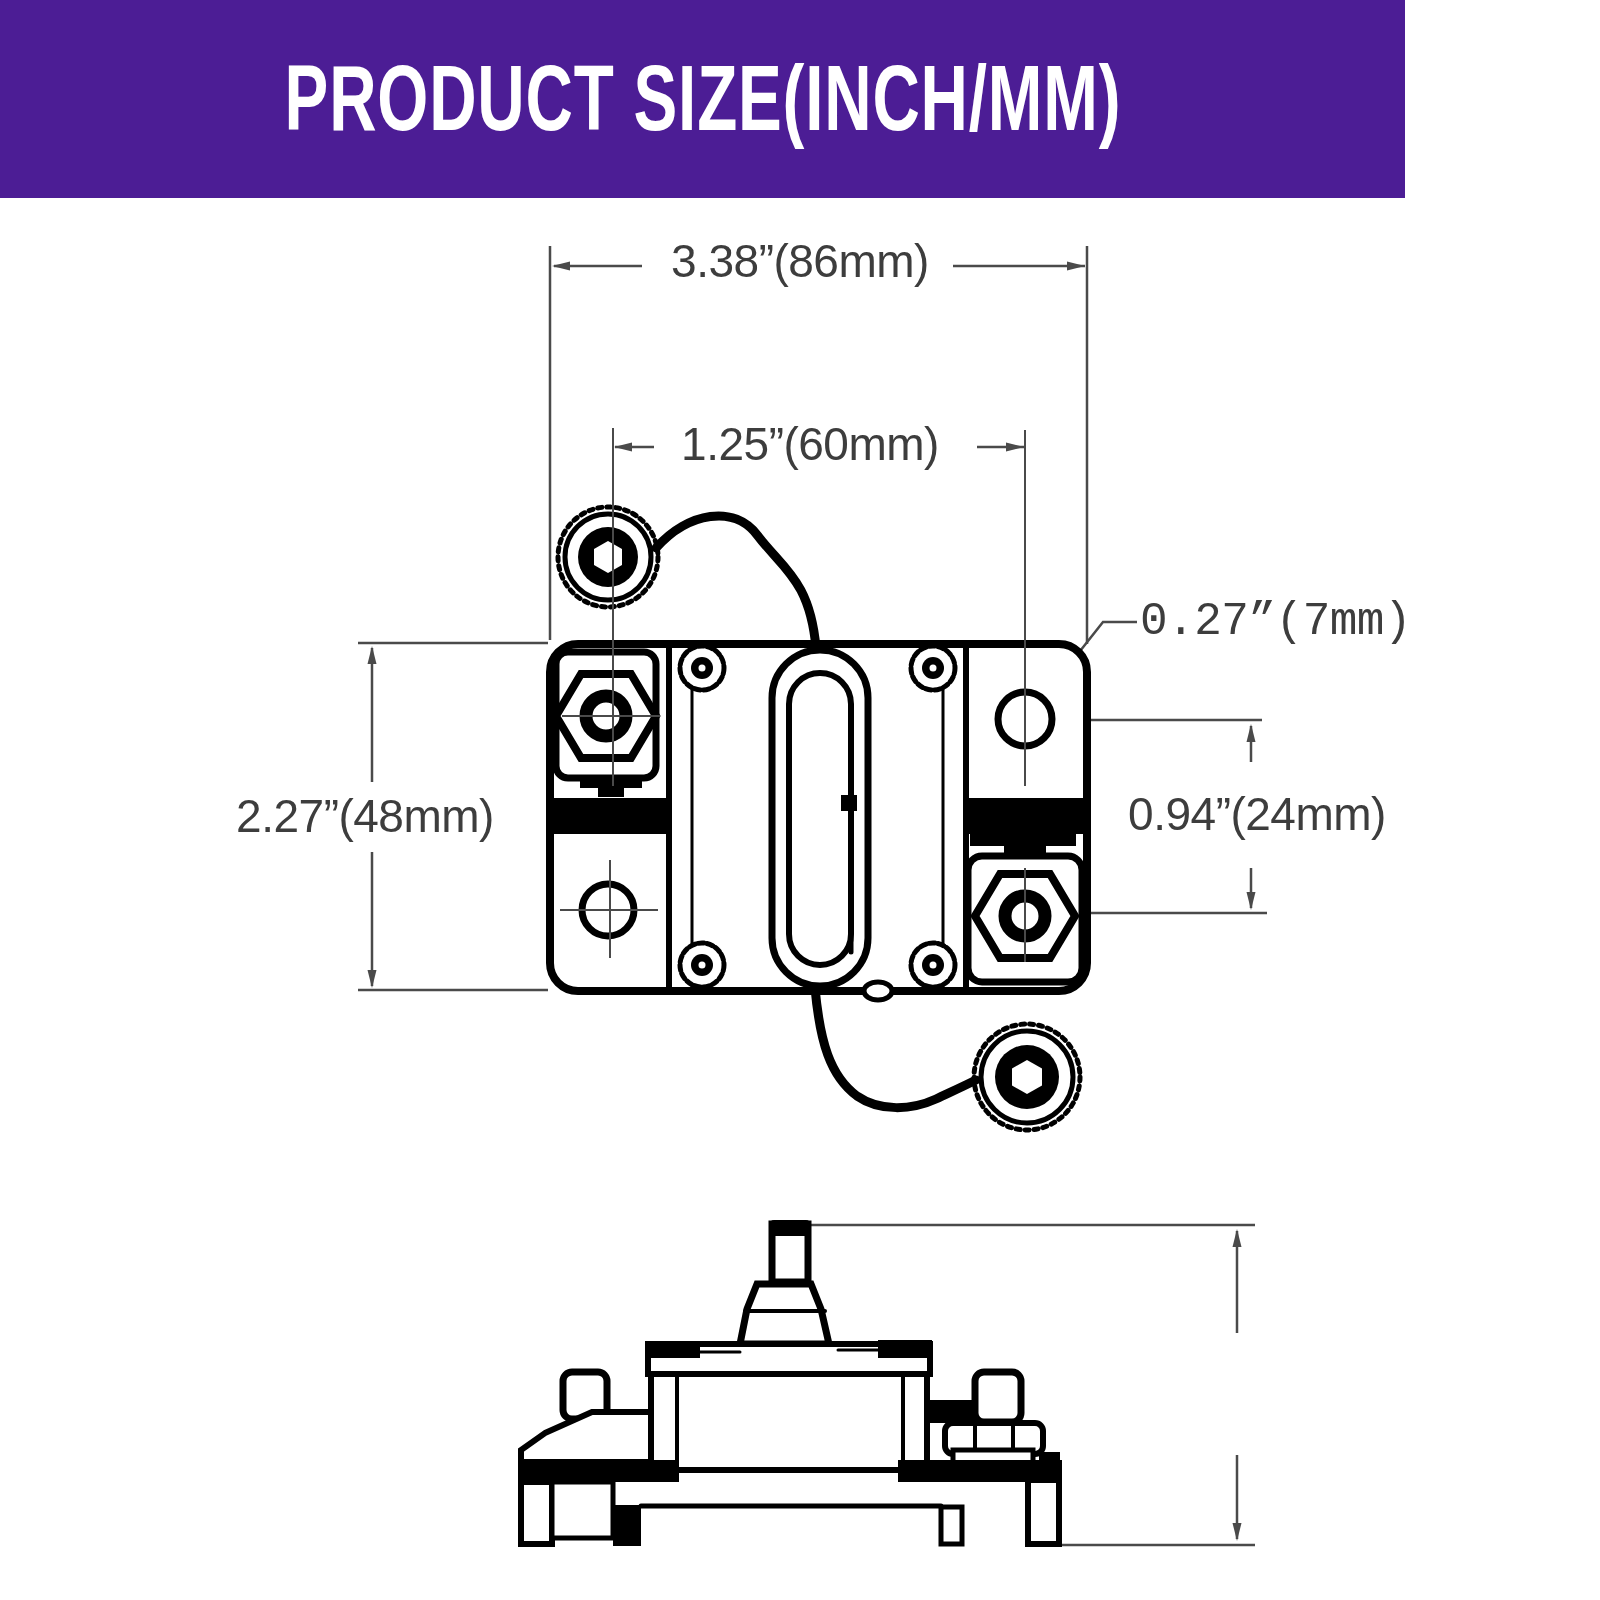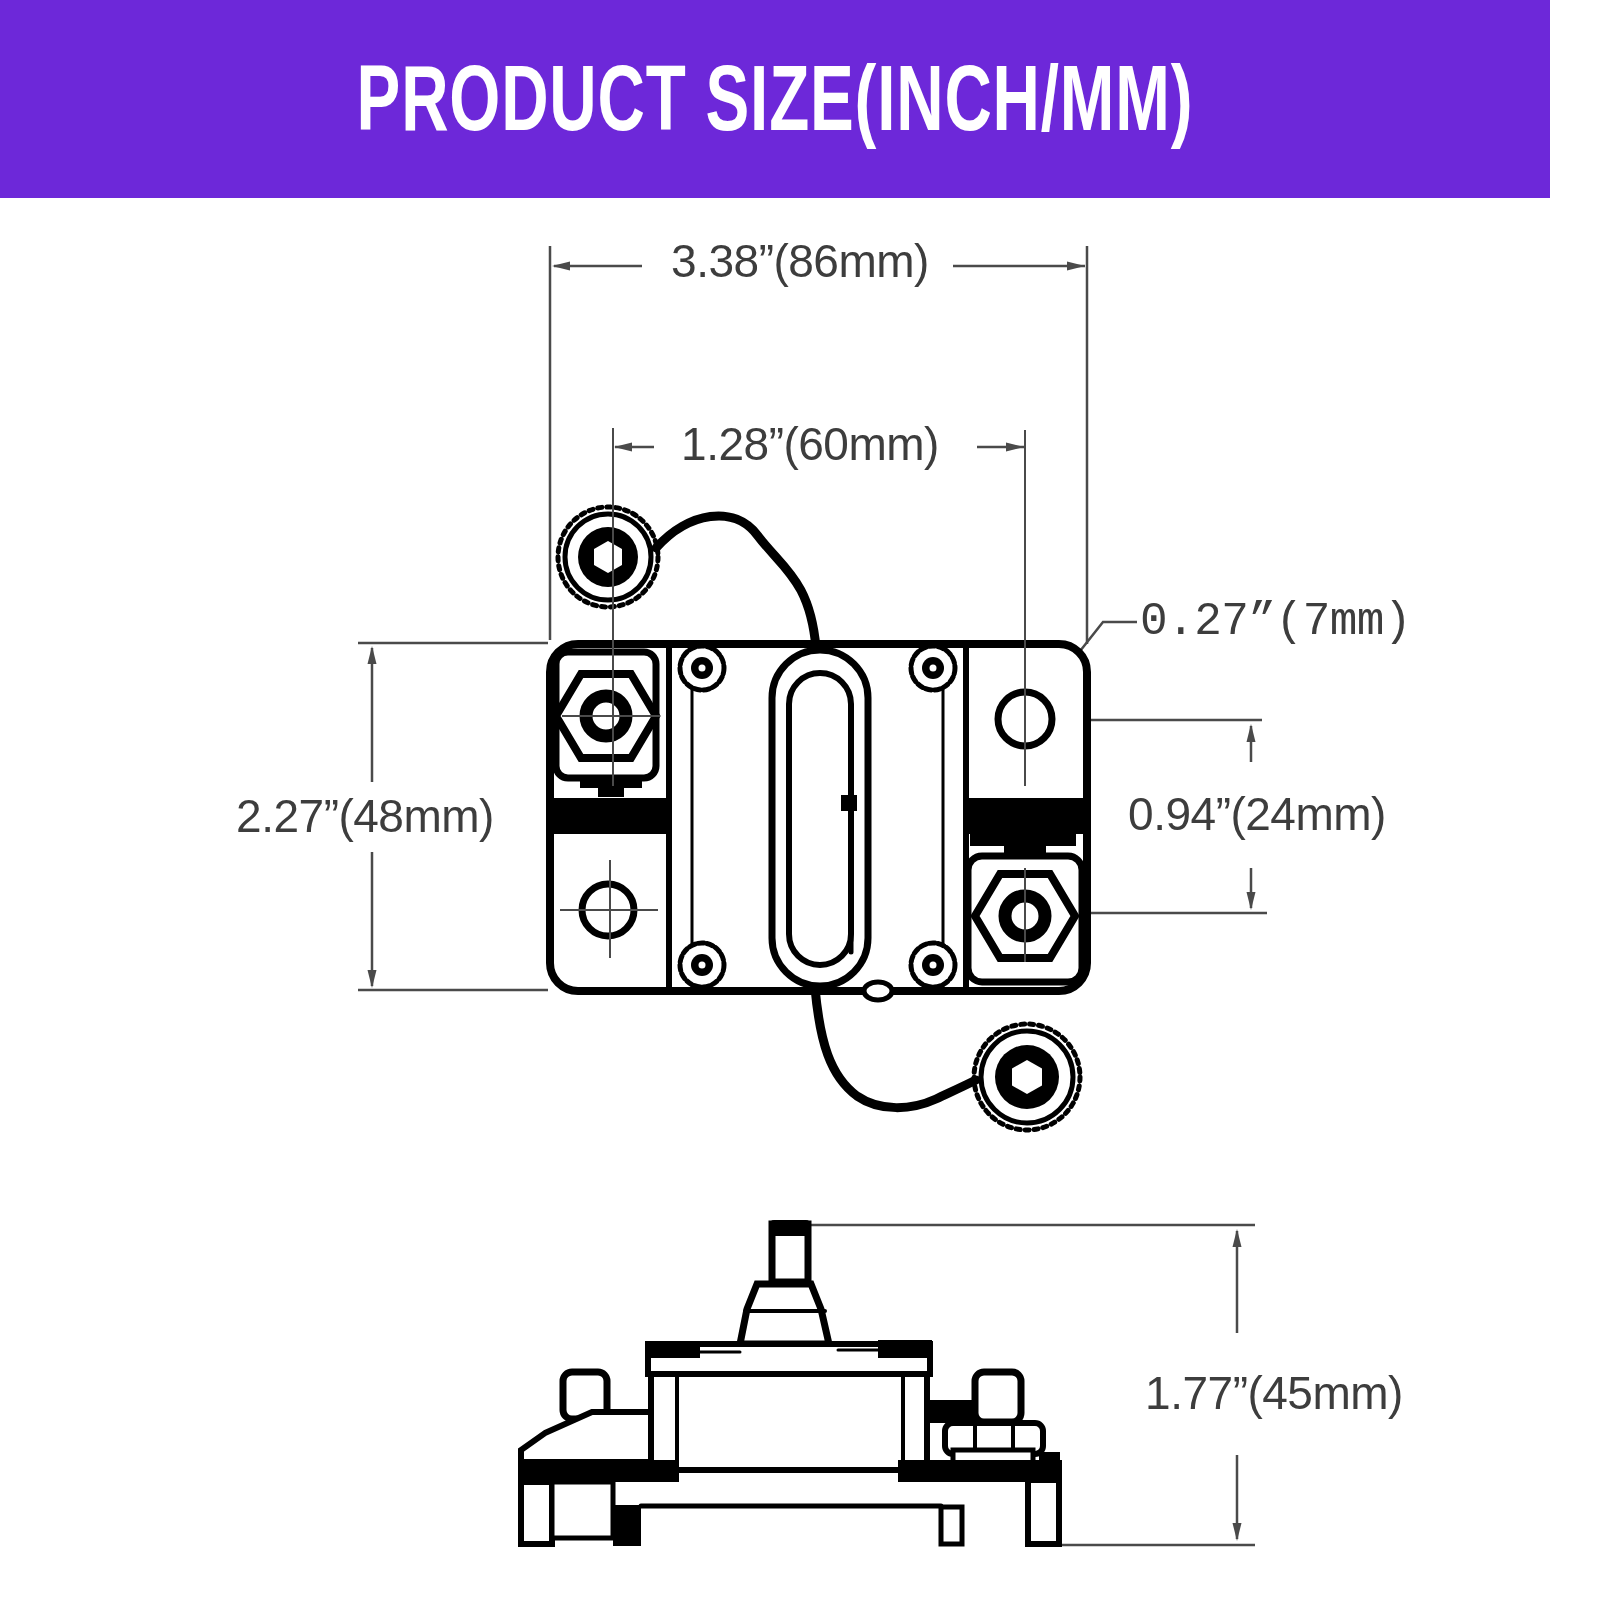--- a/index.html
+++ b/index.html
@@ -1,19 +1,19 @@
 <!DOCTYPE html>
 <html><head>
 <meta charset="utf-8">
 <style>
   html,body{margin:0;padding:0;background:#ffffff;}
   #canvas{position:relative;width:1600px;height:1600px;background:#ffffff;overflow:hidden;
           font-family:"Liberation Sans",sans-serif;}
   
-  .header{position:absolute;left:0;top:0;width:1550px;height:198px;background:#6d28d9;
+  .header{position:absolute;left:0;top:0;width:1405px;height:198px;background:#4c1d95;
           display:flex;align-items:center;justify-content:center;}
   .header h1{margin:0;color:#ffffff;font-size:82px;font-weight:bold;letter-spacing:1px;
              transform:scaleX(0.80) scaleY(1.12);white-space:nowrap;
              font-family:"Liberation Sans",sans-serif;}
   
   .sheet{position:absolute;left:0;top:0;width:1600px;height:1320px;margin-left:40px;}
   svg{position:absolute;left:0;top:0;}
   
   .dim-label{position:absolute;color:#3d3d3d;font-size:46px;line-height:1;white-space:nowrap;
              transform:translate(-50%,-50%);letter-spacing:-0.5px;}
@@ -192,19 +192,18 @@
         <line x1="573" y1="428" x2="573" y2="786"></line>
         <line x1="985" y1="430" x2="985" y2="786"></line>
         <line x1="522" y1="716" x2="620" y2="716"></line>
         <line x1="570" y1="860" x2="570" y2="958"></line>
         <line x1="520" y1="910" x2="618" y2="910"></line>
         <line x1="985" y1="868" x2="985" y2="962"></line>
       </g>
     </svg>
 
     <div class="dim-label" style="left:760px;top:261px;">3.38”(86mm)</div>
-    <div class="dim-label" style="left:770px;top:444px;">1.28”(60mm)</div>
+    <div class="dim-label" style="left:770px;top:444px;">1.25”(60mm)</div>
     <div class="dim-label anchor-left" style="left:1100px;top:622px;">0.27”(7mm)</div>
     <div class="dim-label" style="left:325px;top:816px;">2.27”(48mm)</div>
     <div class="dim-label" style="left:1217px;top:814px;">0.94”(24mm)</div>
-    <div class="dim-label" style="left:1234px;top:1393px;">1.77”(45mm)</div>
   </div>
 </div>
 
 </body></html>

